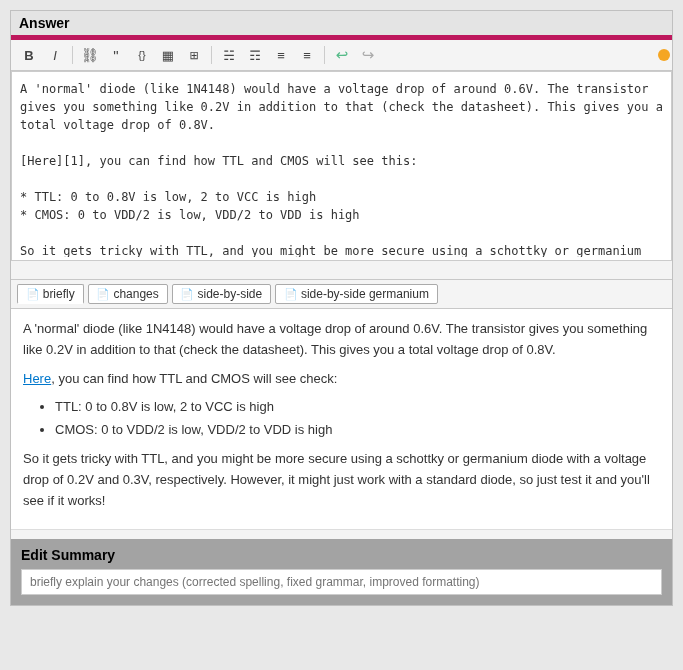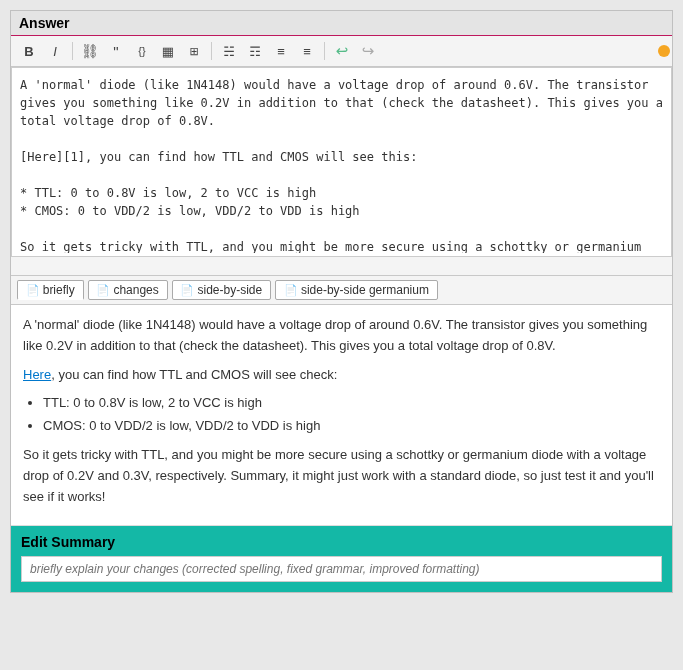--- a/index.html
+++ b/index.html
@@ -12,21 +12,21 @@
       align-items: flex-start;
       padding: 10px;
     }
     .container {
       width: 663px;
       background: #f4f4f4;
       border: 1px solid #c0c0c0;
     }
     .section-header {
       background: #e4e4e4;
-      border-bottom: 1px solid #be185d;
+      border-bottom: 5px solid #be185d;
       padding: 4px 8px;
       font-weight: bold;
       font-size: 14px;
     }
     .toolbar {
       background: #f4f4f4;
       border-bottom: 1px solid #c8c8c8;
       padding: 4px 6px;
       display: flex;
       align-items: center;
@@ -113,44 +113,44 @@
       color: #333;
     }
     .preview-area p {
       margin-bottom: 8px;
     }
     .preview-area a {
       color: #0077cc;
       cursor: pointer;
     }
     .preview-area ul {
-      margin-left: 20px;
+      margin-left: 32px;
       margin-bottom: 8px;
     }
     .preview-area ul li {
       margin-bottom: 2px;
     }
     .edit-summary-section {
       padding: 8px 10px 10px;
-      background: #14b8a6;
+      background: #a3a3a3;
+      margin-top: 9px;
     }
     .edit-summary-label {
       font-weight: bold;
       font-size: 14px;
       margin-bottom: 6px;
     }
     .edit-summary-input {
       width: 100%;
       border: 1px solid #ccc;
       padding: 5px 8px;
       font-size: 12px;
       color: #999;
       background: #fff;
       outline: none;
-      font-style: italic;
     }
     .yellow-dot {
       position: absolute;
       right: 2px;
       top: 50%;
       transform: translateY(-50%);
       width: 12px;
       height: 12px;
       background: #f5a623;
       border-radius: 50%;
@@ -227,20 +227,20 @@
 
   <div class="preview-area">
     <p>A 'normal' diode (like 1N4148) would have a voltage drop of around 0.6V. The transistor gives you something like 0.2V in addition to that (check the datasheet). This gives you a total voltage drop of 0.8V.</p>
     <p>
       <a href="#">Here</a><span>, you can find how TTL and CMOS will see check:</span>
     </p>
     <ul>
       <li>TTL: 0 to 0.8V is low, 2 to VCC is high</li>
       <li>CMOS: 0 to VDD/2 is low, VDD/2 to VDD is high</li>
     </ul>
-    <p>So it gets tricky with TTL, and you might be more secure using a schottky or germanium diode with a voltage drop of 0.2V and 0.3V, respectively. Summary, it might just work with a standard diode, so just test it and you'll see if it works!</p>
+    <p>So it gets tricky with TTL, and you might be more secure using a schottky or germanium diode with a voltage drop of 0.2V and 0.3V, respectively. However, it might just work with a standard diode, so just test it and you'll see if it works!</p>
   </div>
 
   <div class="edit-summary-section">
     <div class="edit-summary-label">Edit Summary</div>
     <input class="edit-summary-input" type="text" placeholder="briefly explain your changes (corrected spelling, fixed grammar, improved formatting)" style="">
   </div>
 </div>
 
 </body></html>

